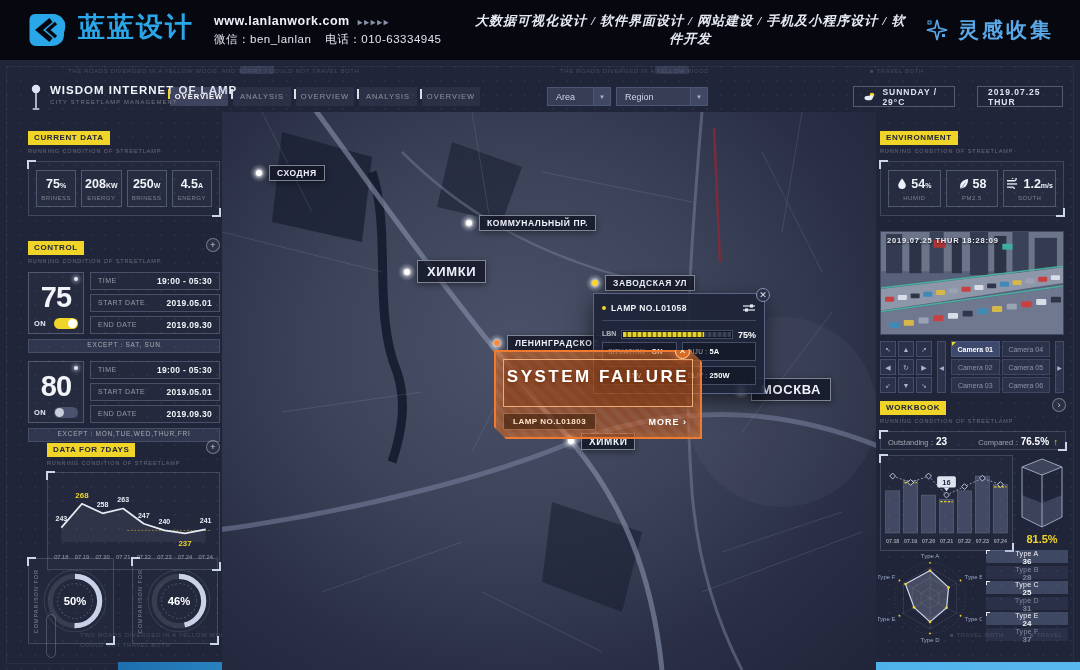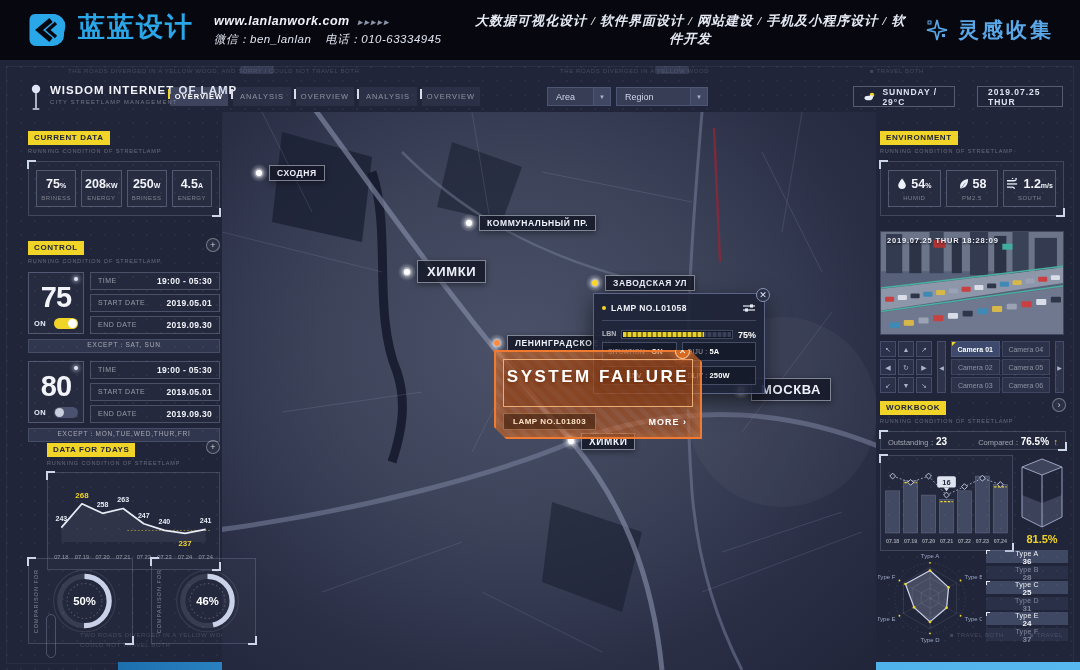--- a/index.html
+++ b/index.html
@@ -5,21 +5,21 @@
   * { margin:0; padding:0; box-sizing:border-box; }
   html,body { width:1080px; height:670px; overflow:hidden; background:#06070d;
     font-family:"Liberation Sans", sans-serif; }
   .page { position:relative; width:1080px; height:670px; }
 
   
   .banner { position:absolute; left:0; top:0; width:1080px; height:60px; background:#07080f;
     display:flex; align-items:center; padding:0 26px; z-index:20; }
   .logo-wrap { display:flex; align-items:flex-start; gap:10px; }
   .logo-text { font-size:27px; font-weight:900; color:#2aa7e8; letter-spacing:2px; }
-  .banner-contact { margin-left:20px;font-style:italic; }
+  .banner-contact { margin-left:20px; }
   .site-row { color:#eef1fa; font-size:12.5px; font-weight:700; letter-spacing:.5px; }
   .site-row .arrows { color:#8a93a8; font-size:9px; letter-spacing:2px; margin-left:8px; }
   .contact-row { color:#dfe4f0; font-size:11.5px; margin-top:4px; letter-spacing:.5px; }
   .contact-row span { margin-right:14px; }
   .banner-services { flex:1; text-align:center; font-family:"Liberation Serif", serif;
     font-style:italic; font-weight:700; font-size:13px; color:#e4e9f4; letter-spacing:1px; padding:0 18px; }
   .banner-collect { display:flex; align-items:center; gap:9px; color:#5aa8e8; font-size:21px;
     font-weight:900; letter-spacing:3px; font-family:"Liberation Serif", serif; }
 
   
@@ -103,21 +103,21 @@
   .rows { flex:1; display:flex; flex-direction:column; gap:4px; }
   .crow { display:flex; justify-content:space-between; align-items:center;
     border:1px solid rgba(160,172,205,0.3); height:18px; padding:0 7px; background:rgba(255,255,255,0.02); }
   .crow .cl { font-size:7px; color:rgba(255,255,255,0.5); letter-spacing:.5px; }
   .crow .cv { font-size:8.5px; font-weight:800; color:#f2f4fa; letter-spacing:.3px; }
   .except { margin-top:5px; height:14px; background:rgba(140,152,190,0.15);
     border:1px solid rgba(160,172,205,0.2); display:flex; align-items:center; justify-content:center;
     font-size:6.5px; color:rgba(255,255,255,0.55); letter-spacing:.8px; }
 
   
-  .gauges { position:absolute; left:28px; top:498px; width:228px; display:flex; gap:18px; z-index:5; }
+  .gauges { position:absolute; left:28px; top:498px; width:188px; display:flex; gap:18px; z-index:5; }
   .gbox { flex:1; height:86px; display:flex; align-items:center; padding:4px 2px 4px 4px; }
   .gbox .vlab { writing-mode:vertical-rl; transform:rotate(180deg); font-size:5.5px;
     letter-spacing:1px; color:rgba(255,255,255,0.4); }
   .gbox svg { flex:1; height:72px; }
 
   
   .map { position:absolute; left:222px; top:52px; width:654px; height:558px; z-index:1;
     background:radial-gradient(ellipse at 45% 42%, #4a5168 0%, #3d445a 38%, #2a2f46 72%, #20253a 100%); }
   .map svg.roads { position:absolute; inset:0; width:100%; height:100%; }
   .loc { position:absolute; display:flex; align-items:center; gap:1px; z-index:3; cursor:pointer; }

